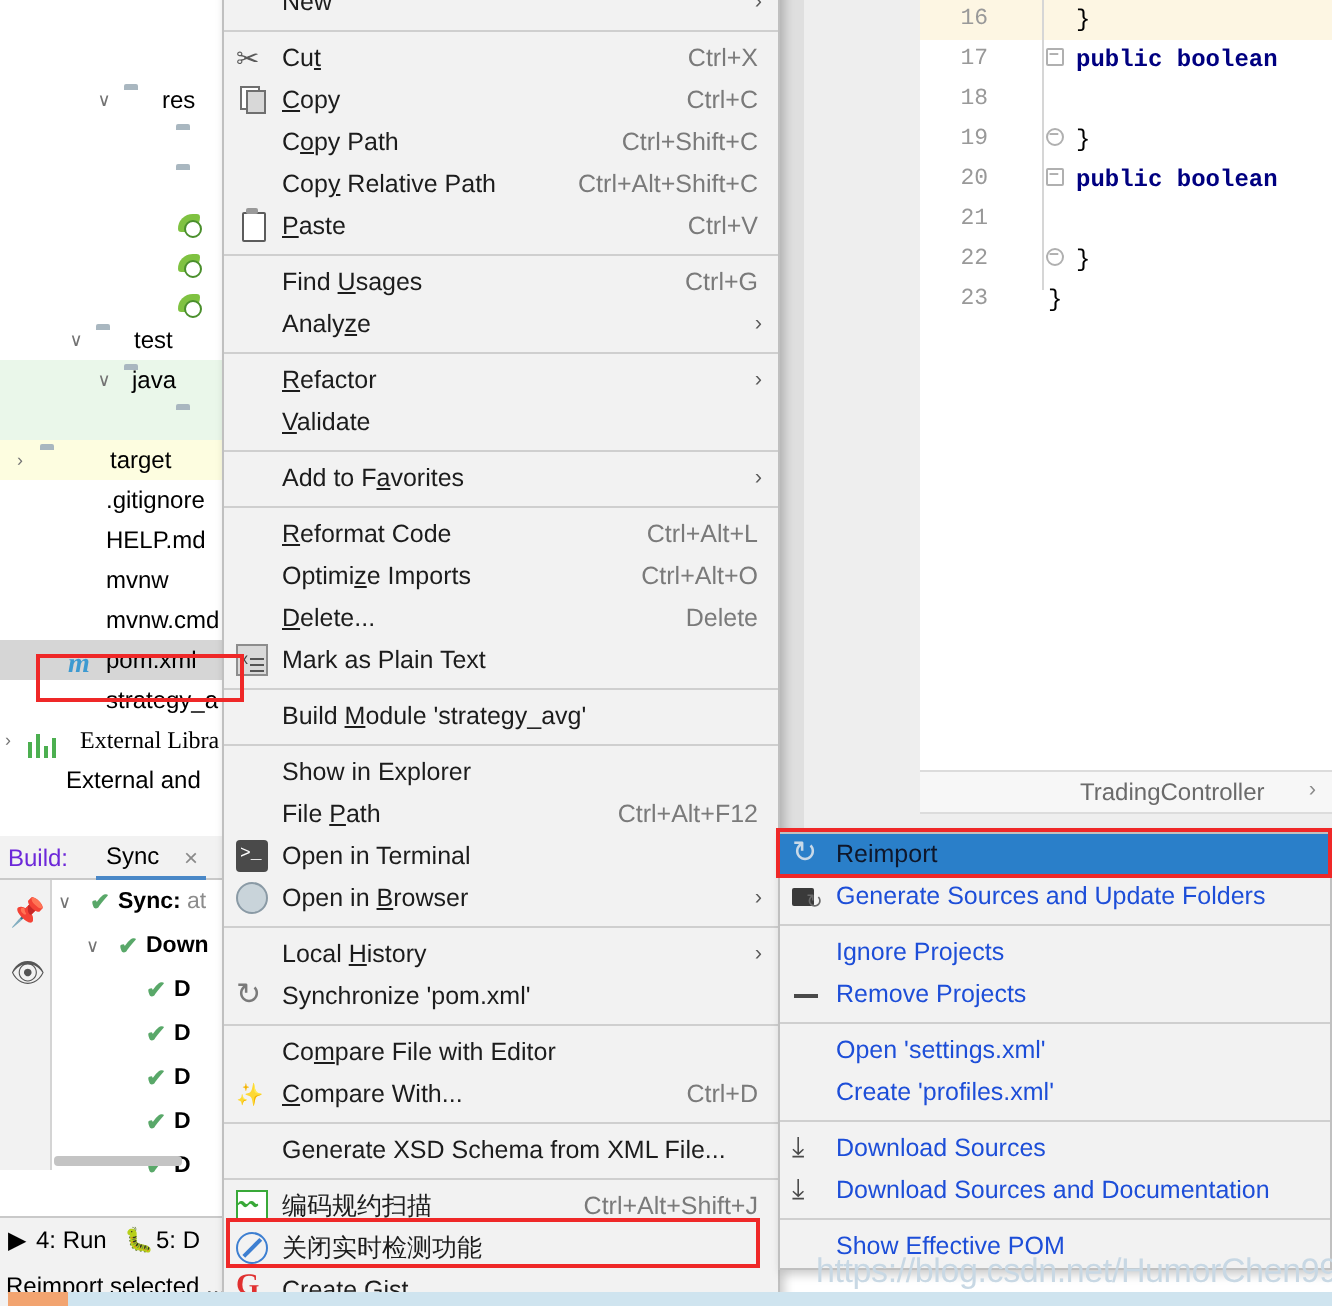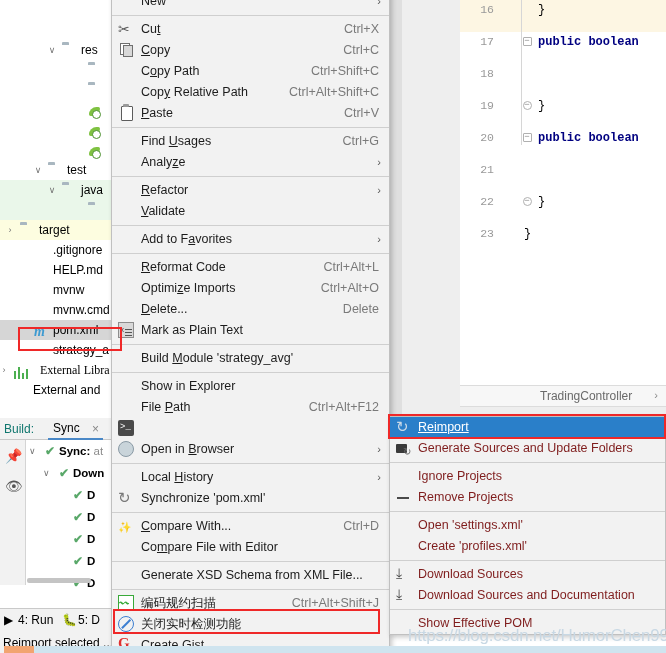--- a/index.html
+++ b/index.html
@@ -13,21 +13,21 @@
   }
   #app { position: relative; width: 666px; height: 653px; overflow: hidden; }
 
   
   .editor {
     position: absolute; left: 460px; top: 0; width: 206px; height: 385px;
     background: #ffffff;
     font-family: "Liberation Mono", monospace;
     font-size: 12px;
   }
-  .ed-row { position: relative; height: 32px; line-height: 20px; white-space: nowrap; }
+  .ed-row { position: relative; height: 20px; line-height: 20px; white-space: nowrap; }
   .ed-row.hl { background: #fdf6e3; }
   .ed-gutter {
     position: absolute; left: 0; width: 34px; text-align: right;
     color: #999999; font-size: 11.5px;
   }
   .ed-fold { position: absolute; left: 60px; width: 14px; text-align: center; color: #9a9a9a; font-size: 10px; }
   .ed-fold .box {
     display: inline-block; width: 9px; height: 9px; border: 1px solid #b0b0b0;
     line-height: 7px; font-size: 9px; color: #8a8a8a; background: #fff; border-radius: 1px;
     vertical-align: middle;
@@ -73,21 +73,21 @@
   .clockic { width:13px; height:13px; border-radius:50%; background:#29a8e0; position:relative; top:3px; }
 
   .sel-box {
     position: absolute; left: 18px; top: 327px; width: 104px; height: 24px;
     border: 2px solid #ef2828; z-index: 40; pointer-events: none;
   }
 
   
   .buildpanel { position: absolute; left: 0; top: 418px; width: 130px; height: 235px; background: #ffffff; }
   .build-head { position: relative; height: 22px; background: #f2f2f2; border-bottom: 1px solid #c9c9c9; }
-  .build-head .b-lbl { position: absolute; left: 4px; top: 4px; font-size: 12px; color: #0f766e; }
+  .build-head .b-lbl { position: absolute; left: 4px; top: 4px; font-size: 12px; color: #6d28d9; }
   .build-head .b-tab { position: absolute; left: 53px; top: 3px; font-size: 12px; color: #000; }
   .build-head .b-tab-underline { position:absolute; left:48px; top:20px; width:55px; height:2px; background:#4a88c7; }
   .build-head .b-close { position: absolute; left: 92px; top: 4px; color: #8a8a8a; font-size: 12px; }
   .build-tools { position: absolute; left: 0; top: 22px; width: 26px; height: 145px; background: #f2f2f2; border-right: 1px solid #d4d4d4; }
   .build-tools .ti { position: absolute; left: 5px; width: 16px; height: 16px; color: #555; font-size: 14px; text-align: center; }
   .build-tree { position: absolute; left: 27px; top: 22px; right: 0; height: 145px; background: #fff; font-size: 11.5px; }
   .brow { position: relative; height: 22px; line-height: 22px; white-space: nowrap; }
   .brow .barrow { position: absolute; color: #737373; font-size: 9px; }
   .brow .bcheck { position: absolute; color: #59a869; font-size: 12px; font-weight: bold; }
   .brow .btxt { position: absolute; color: #000; font-weight: bold; }
@@ -140,23 +140,23 @@
 
   
   .submenu {
     position: absolute; left: 389px; top: 416px; width: 277px;
     background: #f2f2f2; border: 1px solid #c0c0c0;
     box-shadow: 2px 2px 5px rgba(0,0,0,0.22);
     z-index: 30;
   }
   .smi { position: relative; height: 21px; line-height: 21px; white-space: nowrap; }
   .smi .smi-ico { position: absolute; left: 6px; top: 3px; width: 15px; height: 15px; }
-  .smi .smi-lbl { position: absolute; left: 28px; font-size: 12.5px; color: #7f1d1d; }
+  .smi .smi-lbl { position: absolute; left: 28px; font-size: 12.5px; color: #1d4ed8; }
   .smi.hl { background: #2a7fc9; }
-  .smi.hl .smi-lbl { color: #ffffff; text-decoration: underline; }
+  .smi.hl .smi-lbl { color: #0f172a; }
   .ic-dl:before { content:"\2913"; position:absolute; left:0; top:-4px; font-size:14px; color:#4a4a4a; }
   .ic-minus:after { content:""; position:absolute; left:1px; top:7px; width:12px; height:1.6px; background:#4a4a4a; }
   .ic-gen { position:relative; }
   .ic-gen:before { content:""; position:absolute; left:0; top:3px; width:11px; height:9px; background:#3a3a3a; border-radius:1px; }
   .ic-gen:after { content:"\21BB"; position:absolute; left:7px; top:0px; font-size:10px; color:#6a6a6a; }
   .ic-reimp:before { content:"\21BB"; position:absolute; left:0; top:-4px; font-size:15px; color:#c8d9e8; }
 
   .redbox-reimport { position: absolute; left: 388px; top: 414px; width: 278px; height: 25px; border: 2px solid #ef2828; z-index: 60; pointer-events:none; }
 
   
@@ -276,30 +276,30 @@
           <span class="lbl" style="left: 107px;"></span>
         </div>
         <div class="trow">
           <span class="arrow" style="left: 32px;">∨</span>
           <span class="ico" style="left: 48px;"><span class="folder tab plain"></span></span>
           <span class="lbl" style="left: 67px;">test</span>
         </div>
         <div class="trow green">
           <span class="arrow" style="left: 46px;">∨</span>
           <span class="ico" style="left: 62px;"><span class="folder tab green-f"></span></span>
-          <span class="lbl" style="left: 81px; text-align: center;">java</span>
+          <span class="lbl" style="left: 66px; text-align: center;">java</span>
         </div>
         <div class="trow green">
           <span class="ico" style="left: 88px;"><span class="folder tab plain"></span></span>
           <span class="lbl" style="left: 107px;"></span>
         </div>
         <div class="trow yellow">
           <span class="arrow" style="left: 4px;">›</span>
           <span class="ico" style="left: 20px;"><span class="folder tab orange-f"></span></span>
-          <span class="lbl" style="left: 39px;">target</span>
+          <span class="lbl" style="left: 55px;">target</span>
         </div>
         <div class="trow">
           <span class="ico" style="left: 34px;"><span class="docico"></span></span>
           <span class="lbl" style="left: 53px;">.gitignore</span>
         </div>
         <div class="trow">
           <span class="ico" style="left: 34px;"><span class="docico"></span></span>
           <span class="lbl" style="left: 53px;">HELP.md</span>
         </div>
         <div class="trow">
@@ -476,20 +476,21 @@
           <span class="mi-lbl">Show in Explorer</span>
         </div>
         <div class="mi">
           <span class="mi-lbl">File <u>P</u>ath</span>
           <span class="mi-key">Ctrl+Alt+F12</span>
         </div>
         <div class="mi">
           <span class="mi-ico">
             <span class="ic-term"></span>
           </span>
+          <span class="mi-lbl">Open in Terminal</span>
         </div>
         <div class="mi">
           <span class="mi-ico">
             <span class="ic-globe"></span>
           </span>
           <span class="mi-lbl">Open in <u>B</u>rowser</span>
           <span class="mi-arrow">›</span>
         </div>
         <div class="sep"></div>
         <div class="mi">
@@ -497,28 +498,28 @@
           <span class="mi-arrow">›</span>
         </div>
         <div class="mi">
           <span class="mi-ico">
             <span class="ic-sync"></span>
           </span>
           <span class="mi-lbl">Synchronize 'pom.xml'</span>
         </div>
         <div class="sep"></div>
         <div class="mi">
+          <span class="mi-lbl">Co<u>m</u>pare File with Editor</span>
+        </div>
+        <div class="mi">
           <span class="mi-ico">
             <span class="ic-cmp"></span>
           </span>
           <span class="mi-lbl"><u>C</u>ompare With...</span>
           <span class="mi-key">Ctrl+D</span>
-        </div>
-        <div class="mi">
-          <span class="mi-lbl">Co<u>m</u>pare File with Editor</span>
         </div>
         <div class="sep"></div>
         <div class="mi">
           <span class="mi-lbl">Generate XSD Schema from XML File...</span>
         </div>
         <div class="sep"></div>
         <div class="mi">
           <span class="mi-ico">
             <span class="ic-scan"></span>
           </span>

